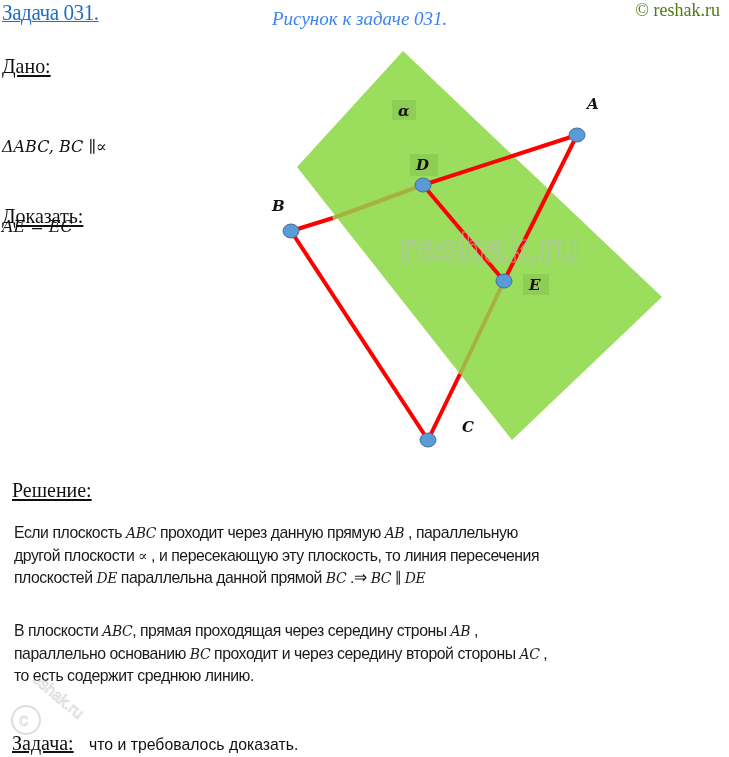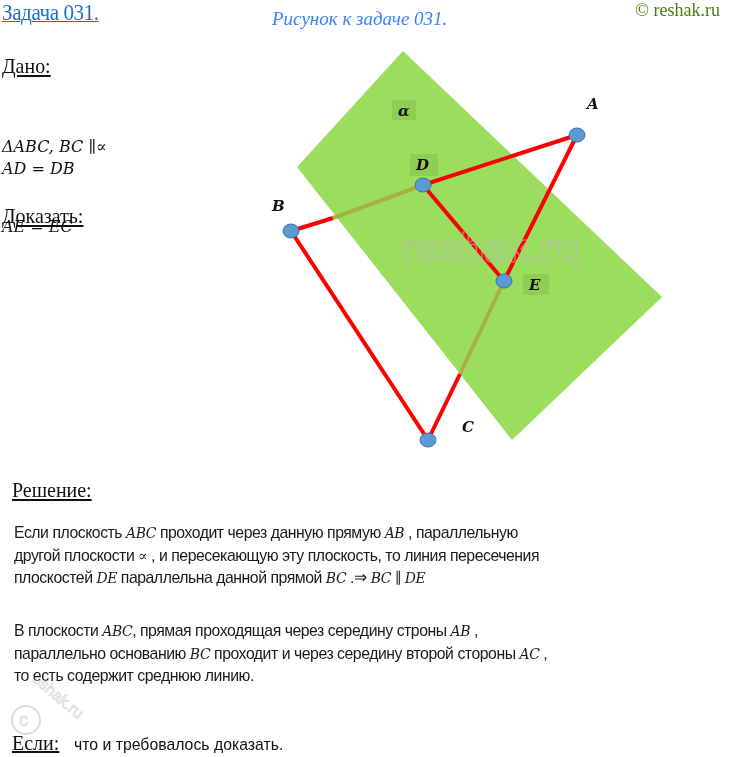--- a/index.html
+++ b/index.html
@@ -33,21 +33,20 @@
 </head>
 <body>
 
 <div class="abs title-link">Задача 031.</div>
 <div class="abs fig-caption">Рисунок к задаче 031.</div>
 <div class="abs copyright">© reshak.ru</div>
 
 <div class="abs section-head" style="left:2px; top:54px;">Дано:</div>
 <div class="abs given-list math">
   <div>ΔABC, BC ∥∝</div>
-  <div>AD = DB</div>
 </div>
 
 <div class="abs section-head" style="left:2px; top:204px;">Доказать:</div>
 <div class="abs prove-val math">AE = EC</div>
 
 <svg class="figure" width="729" height="470" viewBox="0 0 729 470">
   <polygon points="403,51 297,167 512,440 662,297" fill="#9bde5e"></polygon>
   <rect x="392" y="100" width="24" height="20" fill="#8fcd56"></rect>
   <text class="pt-label" x="398" y="116">α</text>
 
@@ -103,15 +102,15 @@
   </div>
 </div>
 
 <svg class="abs watermark-corner" viewBox="0 0 80 60">
   <circle cx="20" cy="40" r="14" fill="none" stroke="#bbb" stroke-width="2"></circle>
   <text x="13" y="46" font-size="18" fill="none" stroke="#bbb" stroke-width="1" font-family="Liberation Sans, sans-serif">c</text>
   <text x="8" y="8" font-size="16" fill="none" stroke="#bbb" stroke-width="1" font-family="Liberation Sans, sans-serif" transform="rotate(40 30 20)">reshak.ru</text>
 </svg>
 
 <div class="abs answer-row">
-  <span class="lbl">Если:</span>
+  <span class="lbl">Задача:</span>
   <span class="txt">что и требовалось доказать.</span>
 </div>
 
 </body></html>

